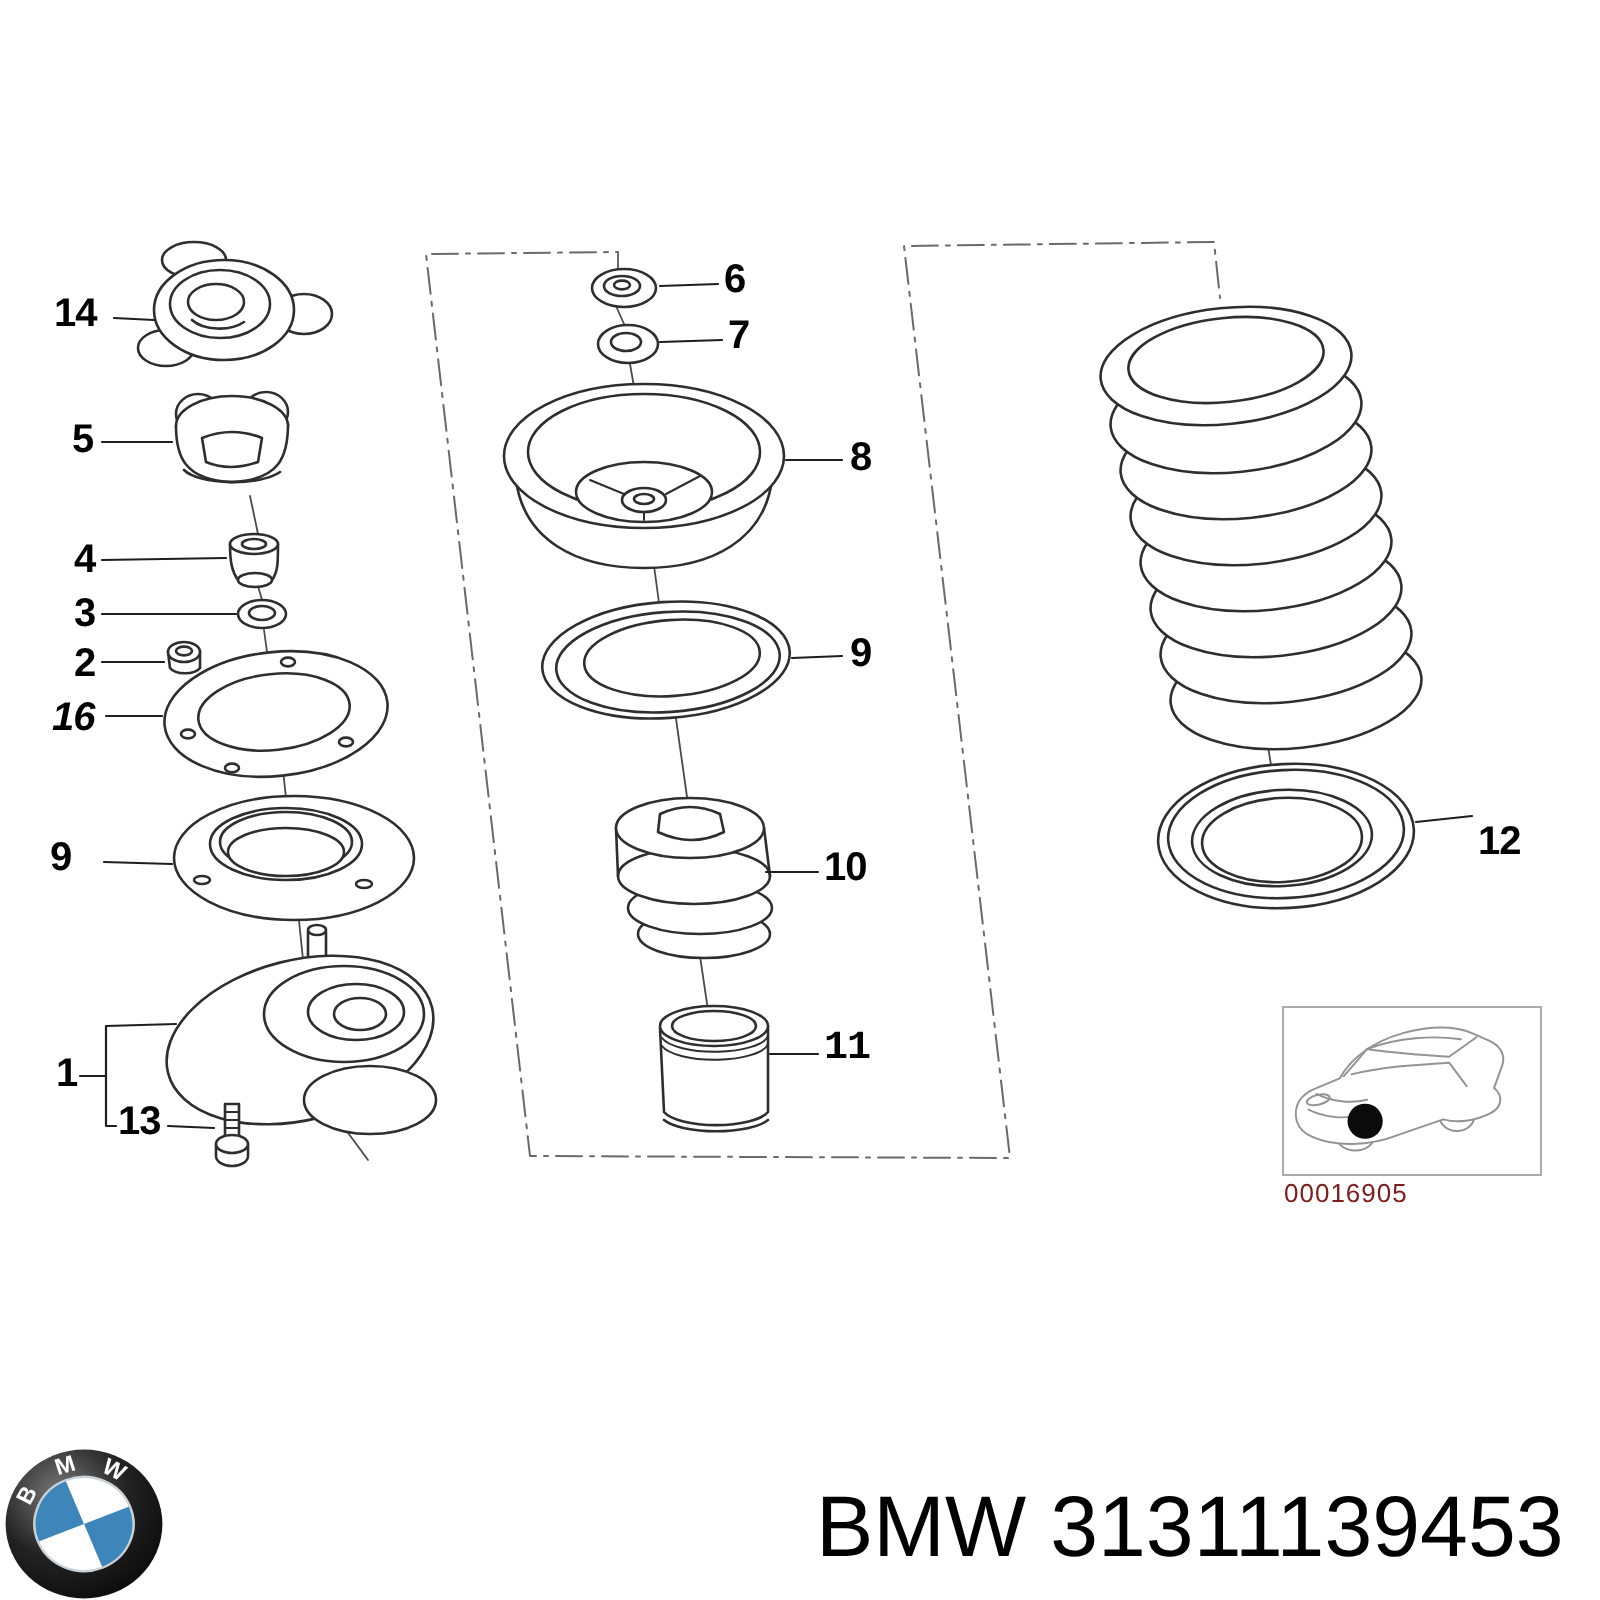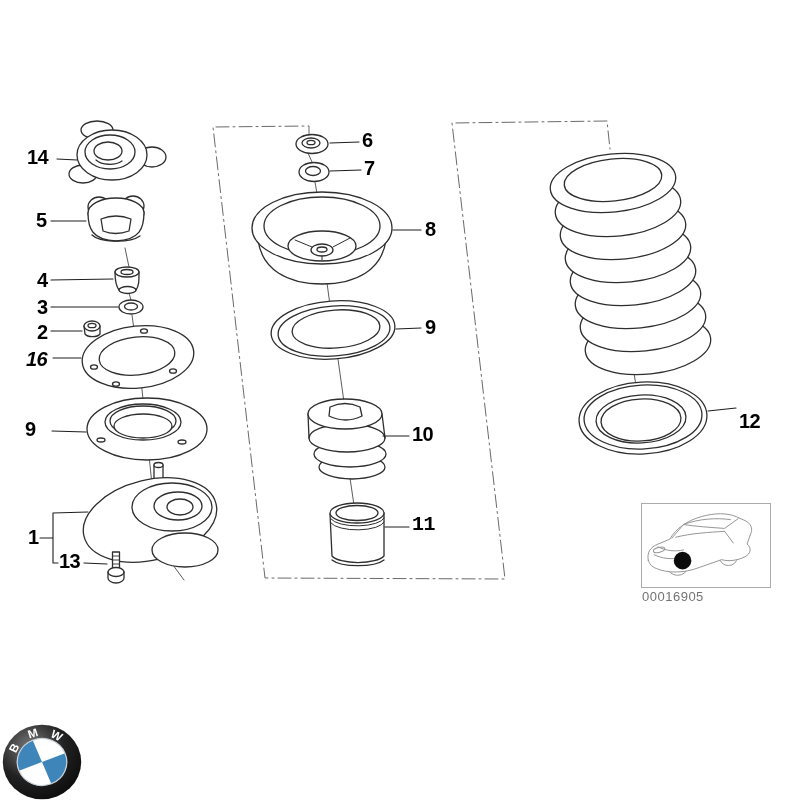--- a/index.html
+++ b/index.html
@@ -3,21 +3,21 @@
 <meta charset="utf-8">
 <style>
   html,body { margin:0; padding:0; background:#fff; }
   .canvas { position:relative; width:800px; height:800px; background:#ffffff; overflow:hidden;
             font-family:"Liberation Sans", sans-serif; }
   svg.diagram { position:absolute; left:0; top:0; }
   .callout { position:absolute; font-weight:bold; font-size:20px; color:#000; line-height:1;
              letter-spacing:-0.5px; }
   .thumb-box { position:absolute; left:641px; top:503px; width:130px; height:85px;
                border:1px solid #ababab; box-sizing:border-box; background:#fff; }
-  .thumb-code { position:absolute; left:642px; top:589px; font-size:13px; color:#737373;
+  .thumb-code { position:absolute; left:642px; top:589px; font-size:13px; color:#7f1d1d;
                 letter-spacing:0.5px; }
   .footer-text { position:absolute; left:408px; top:740px; font-size:43px; color:#000;
                  white-space:nowrap; display:flex; gap:12px; }
   .logo-wrap { position:absolute; left:2px; top:724px; width:80px; height:76px; }
 </style>
 </head>
 <body>
 
 <div class="canvas">
 
@@ -255,14 +255,18 @@
         <circle cx="50" cy="50" r="31" fill="none" stroke="#c9d2d8" stroke-width="1.5"></circle>
         <g fill="#ffffff" font-family="Liberation Sans, sans-serif" font-size="15" font-weight="bold" text-anchor="middle" dominant-baseline="central">
           <text x="24.3" y="19.4" transform="rotate(-40 24.3 19.4)">B</text>
           <text x="53.5" y="10.2" transform="rotate(5 53.5 10.2)">M</text>
           <text x="80.6" y="24.3" transform="rotate(50 80.6 24.3)">W</text>
         </g>
       </g>
     </svg>
   </div>
 
+  <div class="footer-text">
+    <span>BMW</span>
+    <span>31311139453</span>
+  </div>
 
 </div>
 
 </body></html>

